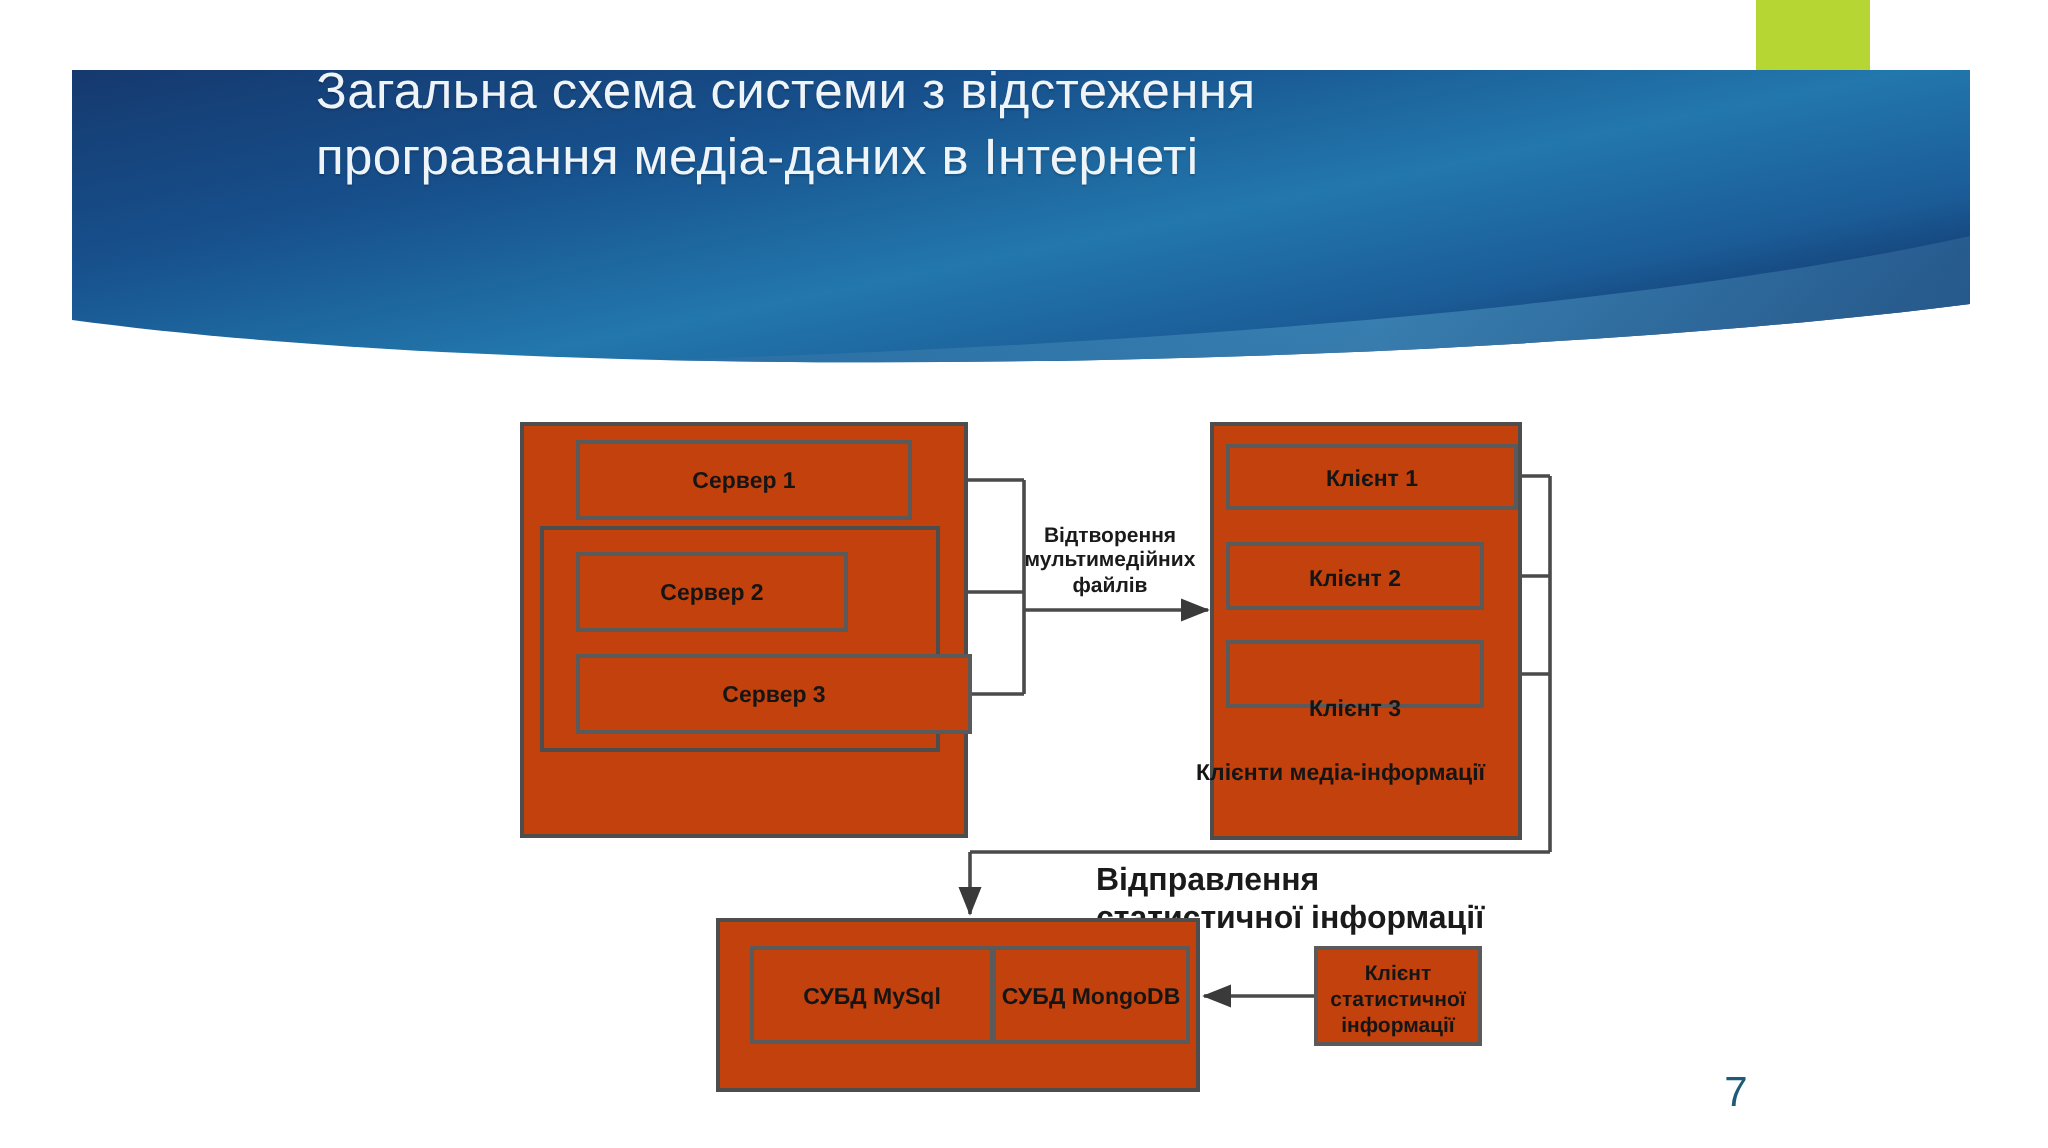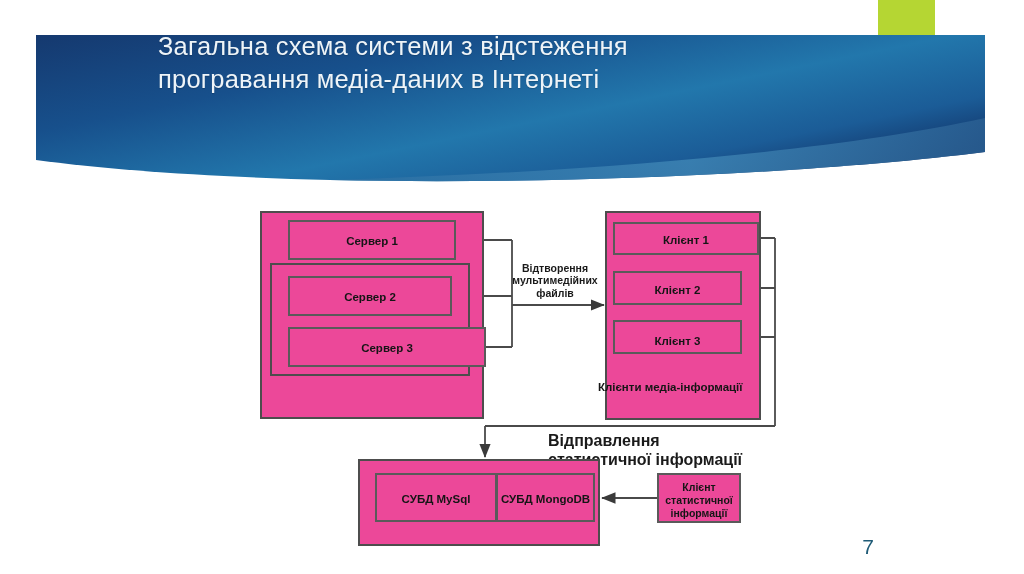--- a/index.html
+++ b/index.html
@@ -50,21 +50,21 @@
     font-family: "Liberation Sans", sans-serif;
     font-weight: bold;
     color: #1a1a1a;
     text-align: center;
     line-height: 1.18;
     white-space: pre-line;
   }
   .box {
     position: absolute;
     border: 2px solid #5a5a5a;
-    background: #ec4899;
+    background: #c2410c;
     box-sizing: border-box;
   }
   .box.group {
     border-color: #4d4d4d;
   }
   .box-text {
     position: absolute;
     left: 0; right: 0;
     text-align: center;
     font-weight: bold;
@@ -163,42 +163,42 @@
     </g>
   </svg>
 
   <div class="box group" style="left:260px; top:211px; width:224px; height:208px;"></div>
 
   <div class="box group" style="left:270px; top:263px; width:200px; height:113px;"></div>
 
   <div class="box" style="left:288px; top:220px; width:168px; height:40px;">
     <div class="box-text" style="top:12px;">Сервер 1</div>
   </div>
-  <div class="box" style="left:288px; top:276px; width:164px; height:40px;">
+  <div class="box" style="left:288px; top:276px; width:136px; height:40px;">
     <div class="box-text" style="top:12px;">Сервер 2</div>
   </div>
   <div class="box" style="left:288px; top:327px; width:198px; height:40px;">
     <div class="box-text" style="top:12px;">Сервер 3</div>
   </div>
 
   <div class="dgm-label" style="left:509px; top:262px; width:92px; font-size:10.5px;">Відтворення
 мультимедійних
 файлів</div>
 
   <div class="box group" style="left:605px; top:211px; width:156px; height:209px;"></div>
   <div class="group-caption" style="left:598px; top:381px; width:170px;">Клієнти медіа-інформації</div>
 
   <div class="box" style="left:613px; top:222px; width:146px; height:33px;">
     <div class="box-text" style="top:9px;">Клієнт 1</div>
   </div>
   <div class="box" style="left:613px; top:271px; width:129px; height:34px;">
     <div class="box-text" style="top:10px;">Клієнт 2</div>
   </div>
   <div class="box" style="left:613px; top:320px; width:129px; height:34px;">
-    <div class="box-text" style="top:12px;">Клієнт 3</div>
+    <div class="box-text" style="top:26px;">Клієнт 3</div>
   </div>
 
   <div class="dgm-label" style="left:548px; top:432px; width:212px; font-size:16px; text-align:left;">Відправлення статистичної інформації</div>
 
   <div class="box group" style="left:358px; top:459px; width:242px; height:87px;"></div>
 
   <div class="box" style="left:375px; top:473px; width:122px; height:49px;">
     <div class="box-text" style="top:17px;">СУБД MySql</div>
   </div>
   <div class="box" style="left:496px; top:473px; width:99px; height:49px;">

